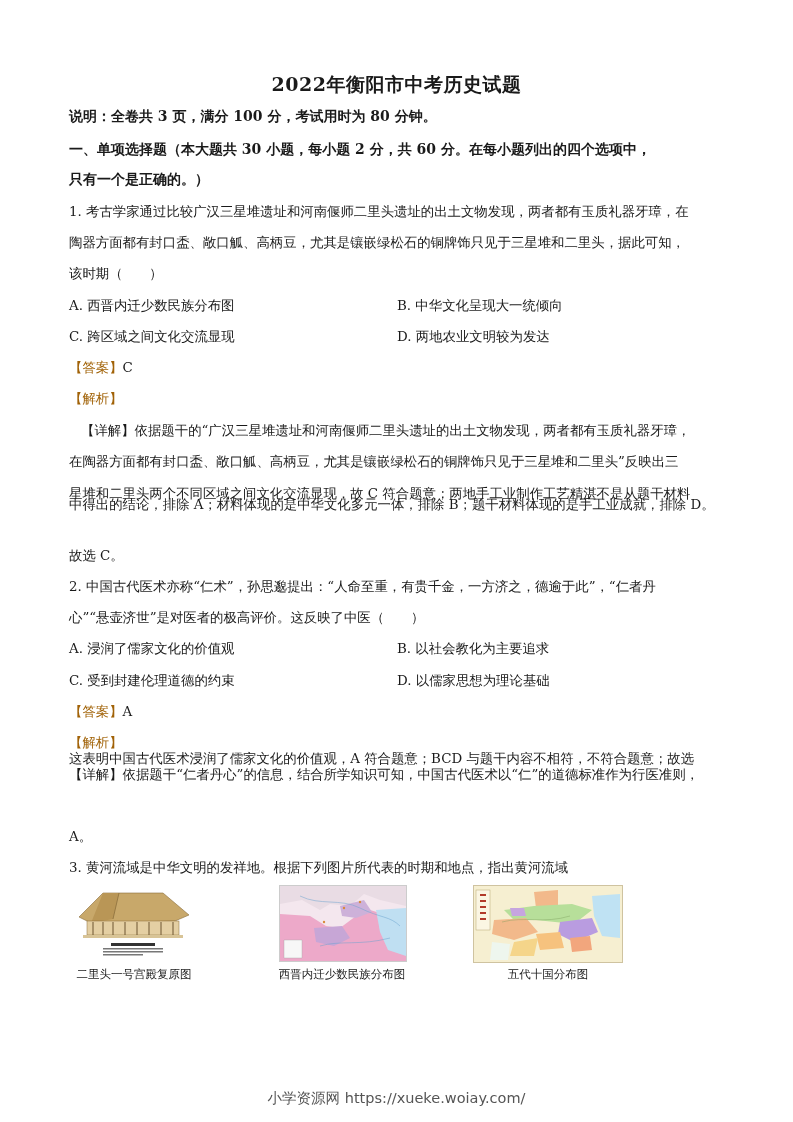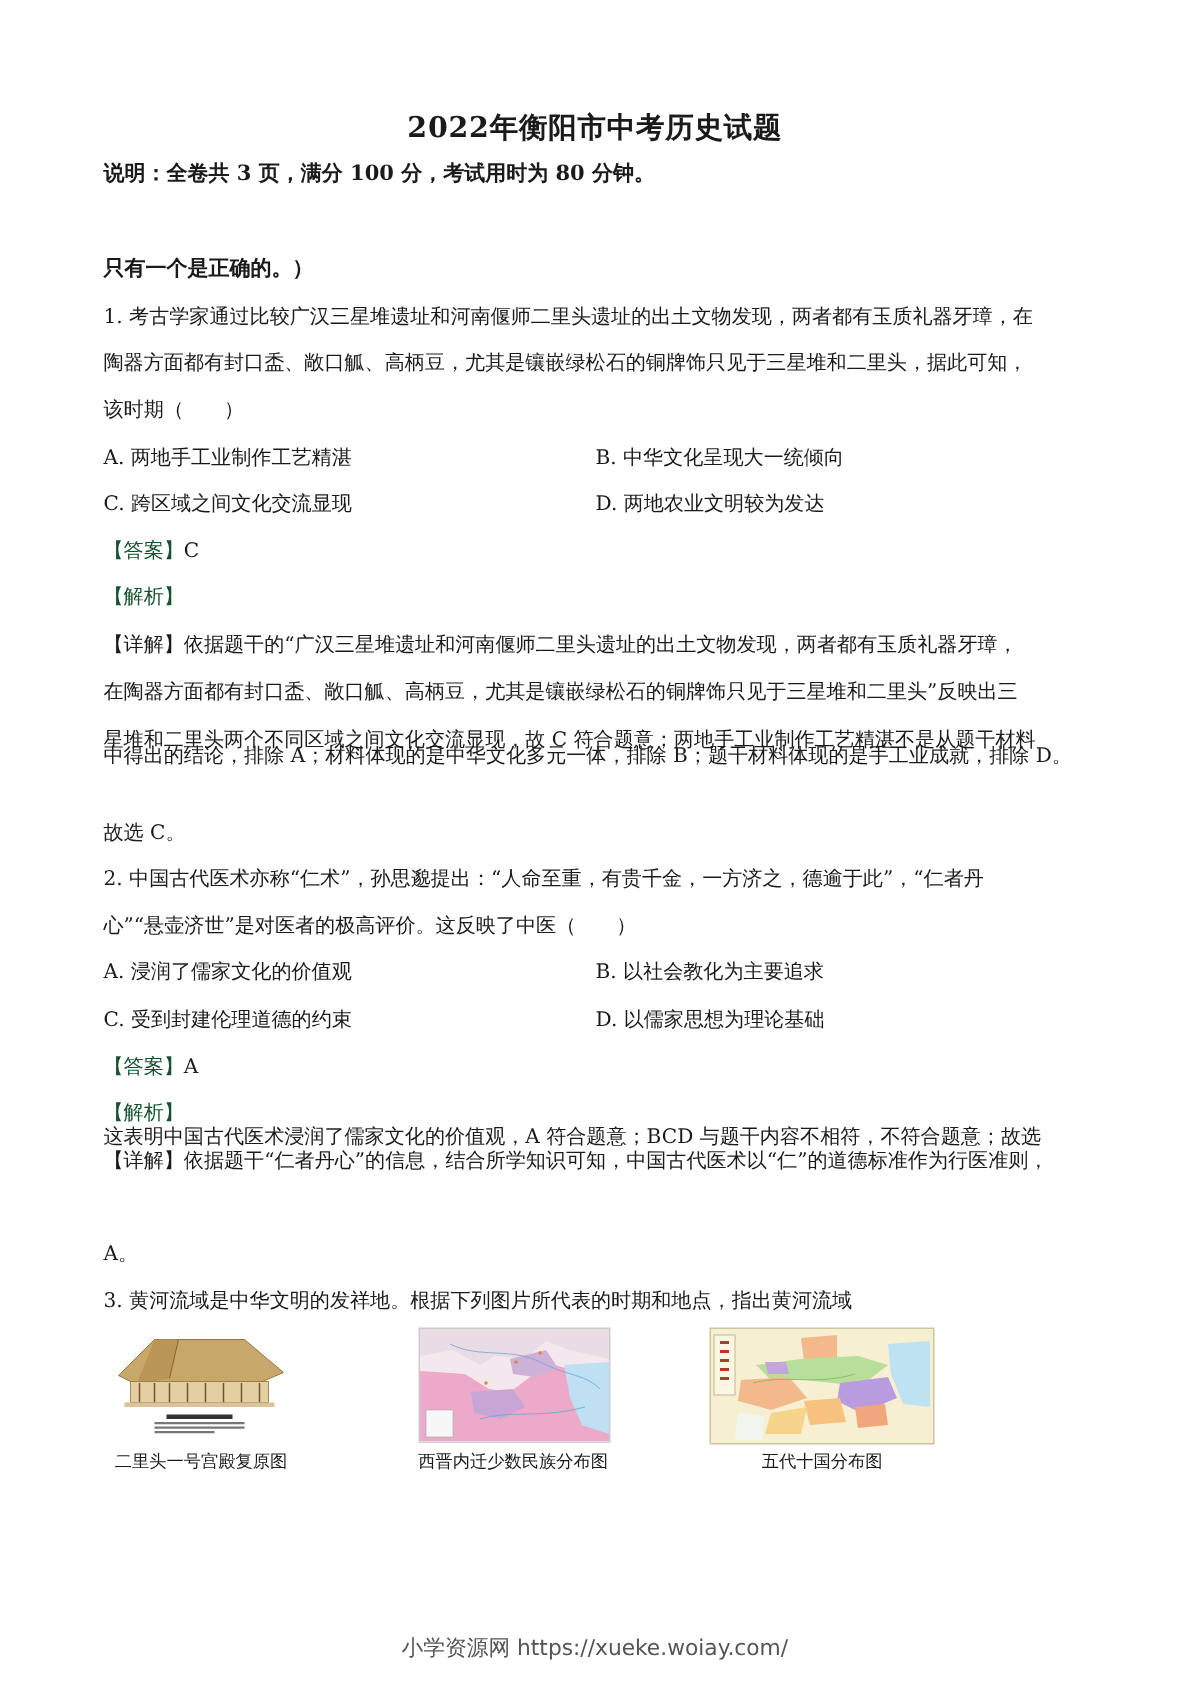--- a/index.html
+++ b/index.html
@@ -42,21 +42,21 @@
       font-weight: bold;
       font-size: 14px;
     }
     .opt {
       position: absolute;
       white-space: nowrap;
       font-size: 13.4px;
       line-height: 18px;
     }
     .tag {
-      color: #14532d;
+      color: #a16207;
     }
     .tag-dark {
       color: #1a1a1a;
     }
     .figures {
       position: absolute;
       top: 885px;
       left: 69px;
       width: 600px;
       height: 100px;
@@ -89,40 +89,41 @@
   </style>
 </head>
 <body>
 
 <div class="page">
 
   <div class="title">2022年衡阳市中考历史试题</div>
 
   <div class="line bold" style="top:107px;">说明：全卷共 3 页，满分 100 分，考试用时为 80 分钟。</div>
 
+  <div class="line bold" style="top:140px;">一、单项选择题（本大题共 30 小题，每小题 2 分，共 60 分。在每小题列出的四个选项中，</div>
   <div class="line bold" style="top:170px;">只有一个是正确的。）</div>
 
   <div>
     <div class="line" style="top:203px;">1. 考古学家通过比较广汉三星堆遗址和河南偃师二里头遗址的出土文物发现，两者都有玉质礼器牙璋，在</div>
     <div class="line" style="top:234px;">陶器方面都有封口盉、敞口觚、高柄豆，尤其是镶嵌绿松石的铜牌饰只见于三星堆和二里头，据此可知，</div>
     <div class="line" style="top:265px;">该时期（　　）</div>
 
-    <div class="opt" style="top:297px; left:69px;">A.  两地手工业制作工艺精湛</div>
+    <div class="opt" style="top:297px; left:69px;">A.  西晋内迁少数民族分布图</div>
     <div class="opt" style="top:297px; left:397px;">B.  中华文化呈现大一统倾向</div>
     <div class="opt" style="top:328px; left:69px;">C.  跨区域之间文化交流显现</div>
     <div class="opt" style="top:328px; left:397px;">D.  两地农业文明较为发达</div>
 
     <div class="line" style="top:359px;">
       <span class="tag">【答案】</span><span>C</span>
     </div>
     <div class="line" style="top:390px;">
       <span class="tag">【解析】</span>
     </div>
 
-    <div class="line" style="top:422px;">
+    <div class="line" style="top:422px;margin-left:12px;">
       <span class="tag-dark">【详解】</span><span>依据题干的“广汉三星堆遗址和河南偃师二里头遗址的出土文物发现，两者都有玉质礼器牙璋，</span>
     </div>
     <div class="line" style="top:453px;">在陶器方面都有封口盉、敞口觚、高柄豆，尤其是镶嵌绿松石的铜牌饰只见于三星堆和二里头”反映出三</div>
     <div class="line" style="top:485px;">星堆和二里头两个不同区域之间文化交流显现，故 C 符合题意；两地手工业制作工艺精湛不是从题干材料</div>
     <div class="line" style="top:496px;">中得出的结论，排除 A；材料体现的是中华文化多元一体，排除 B；题干材料体现的是手工业成就，排除 D。</div>
     <div class="line" style="top:547px;">故选 C。</div>
   </div>
 
   <div>
     <div class="line" style="top:578px;">2. 中国古代医术亦称“仁术”，孙思邈提出：“人命至重，有贵千金，一方济之，德逾于此”，“仁者丹</div>

